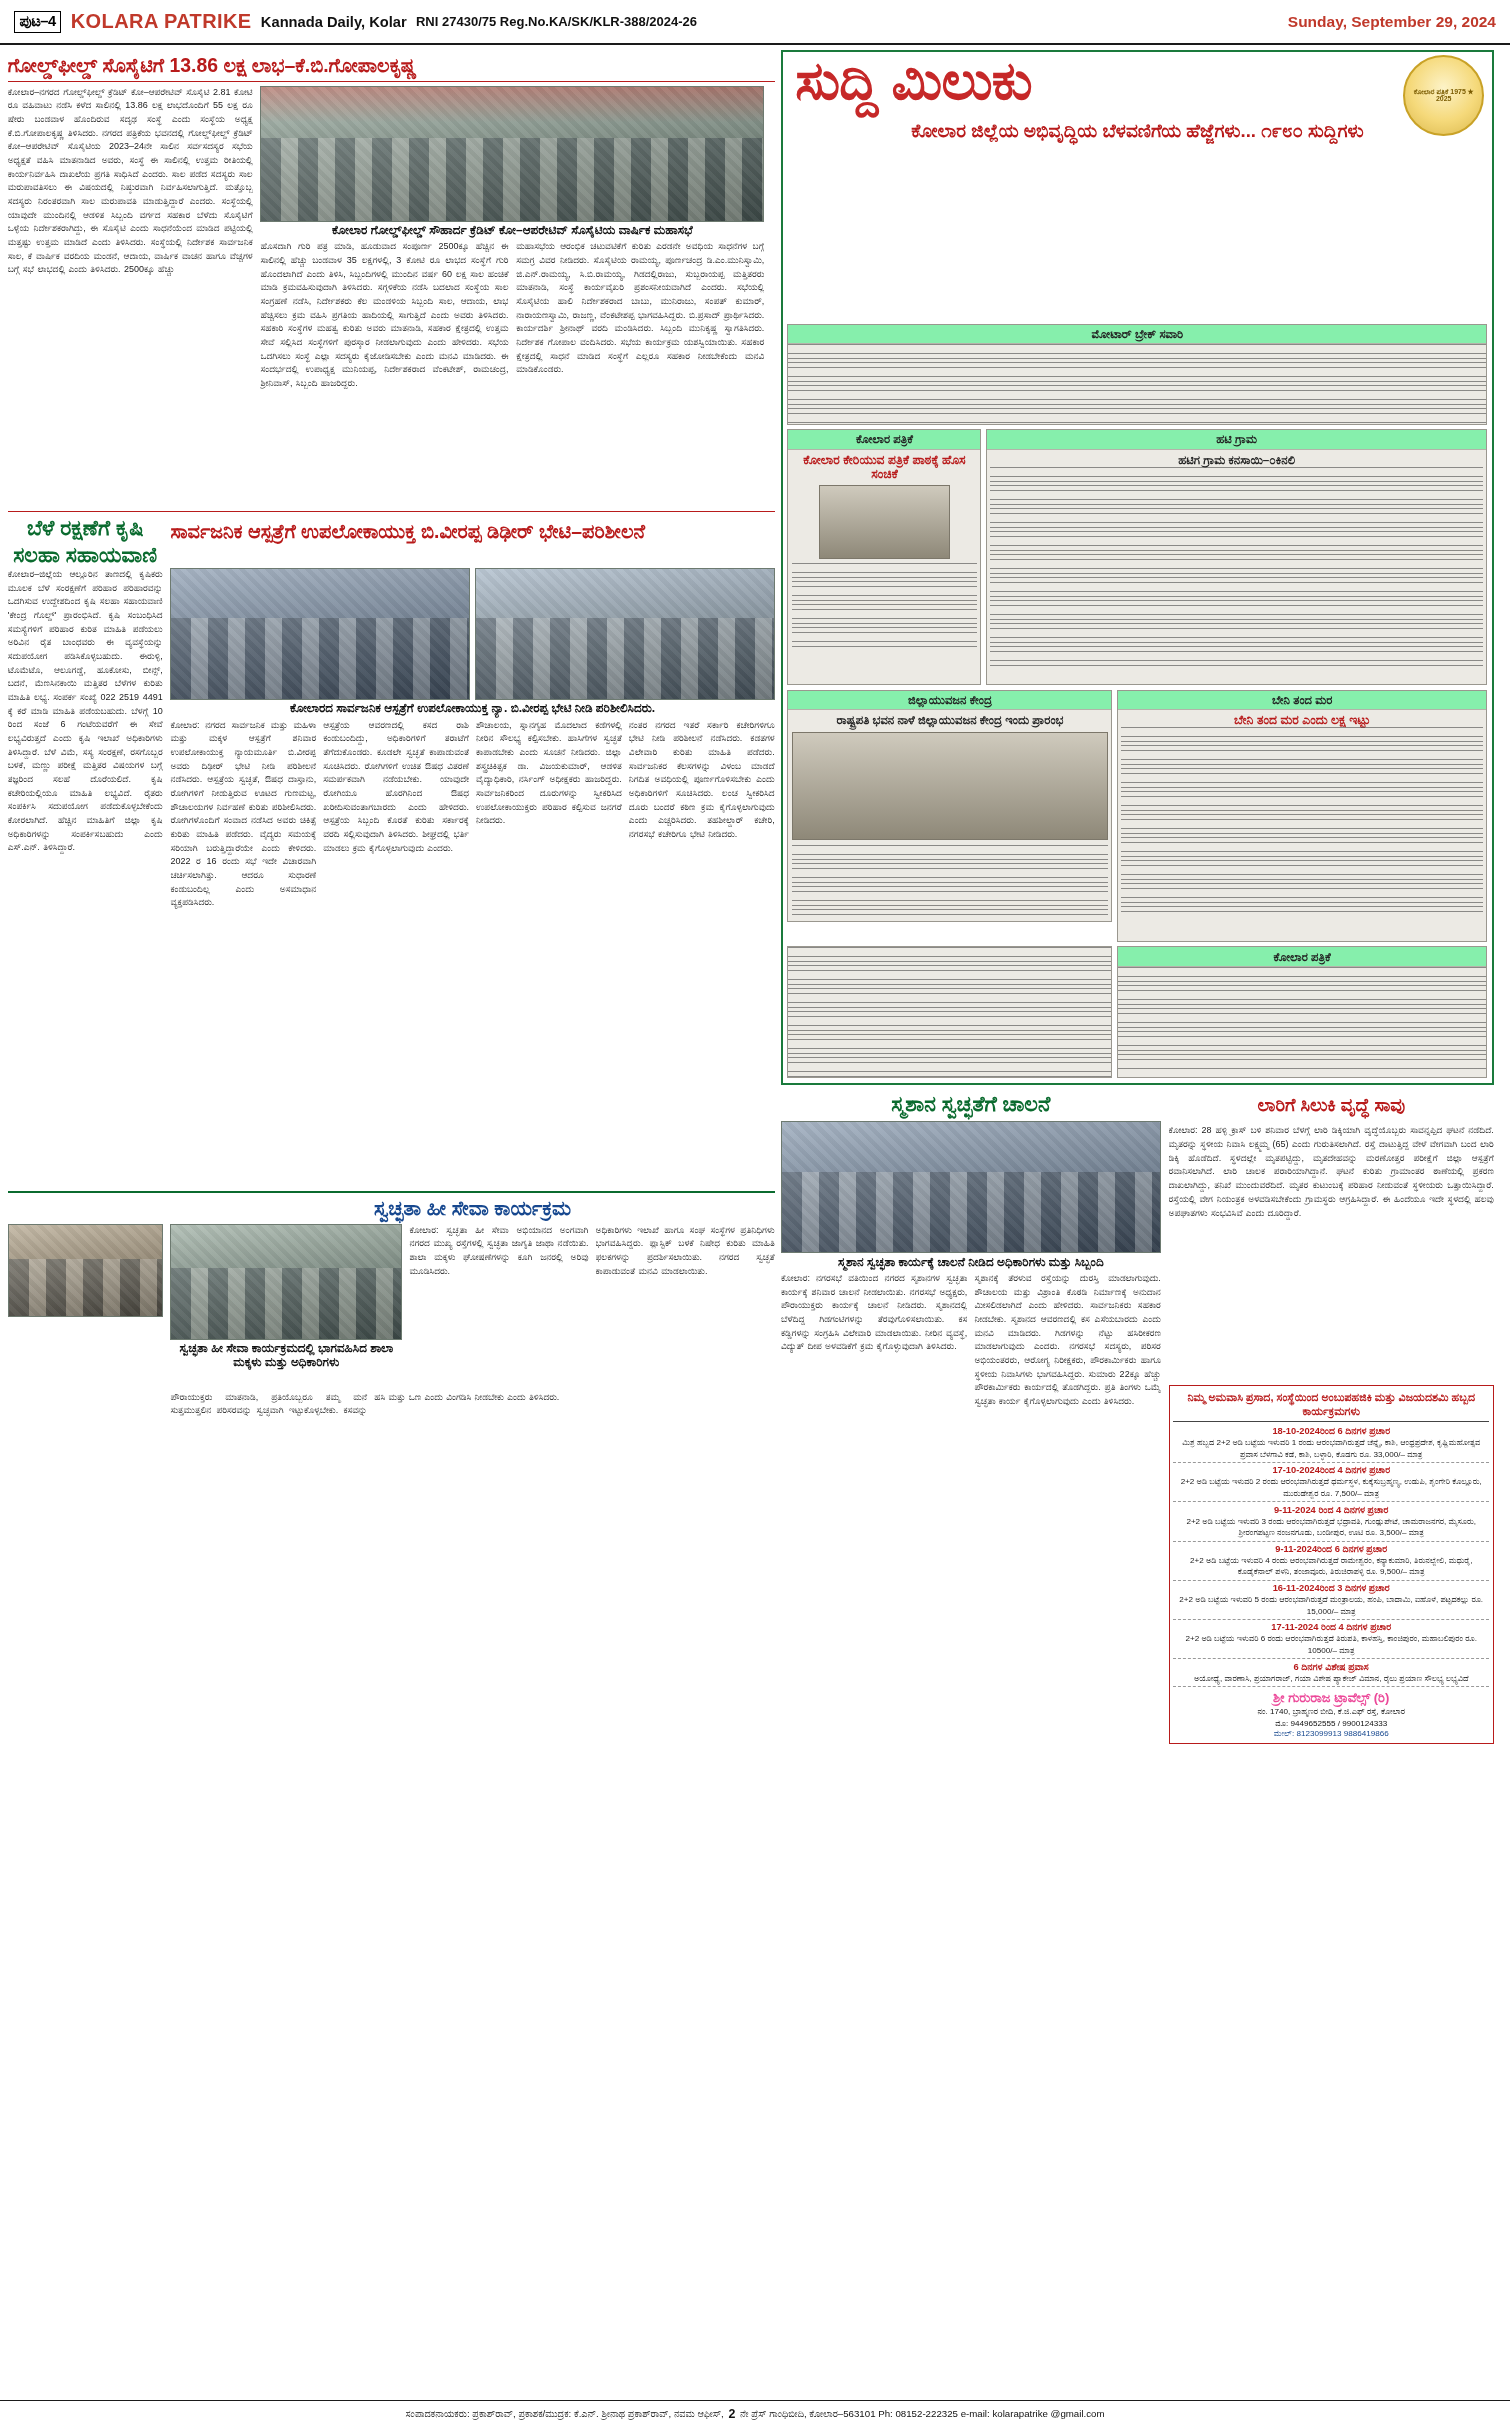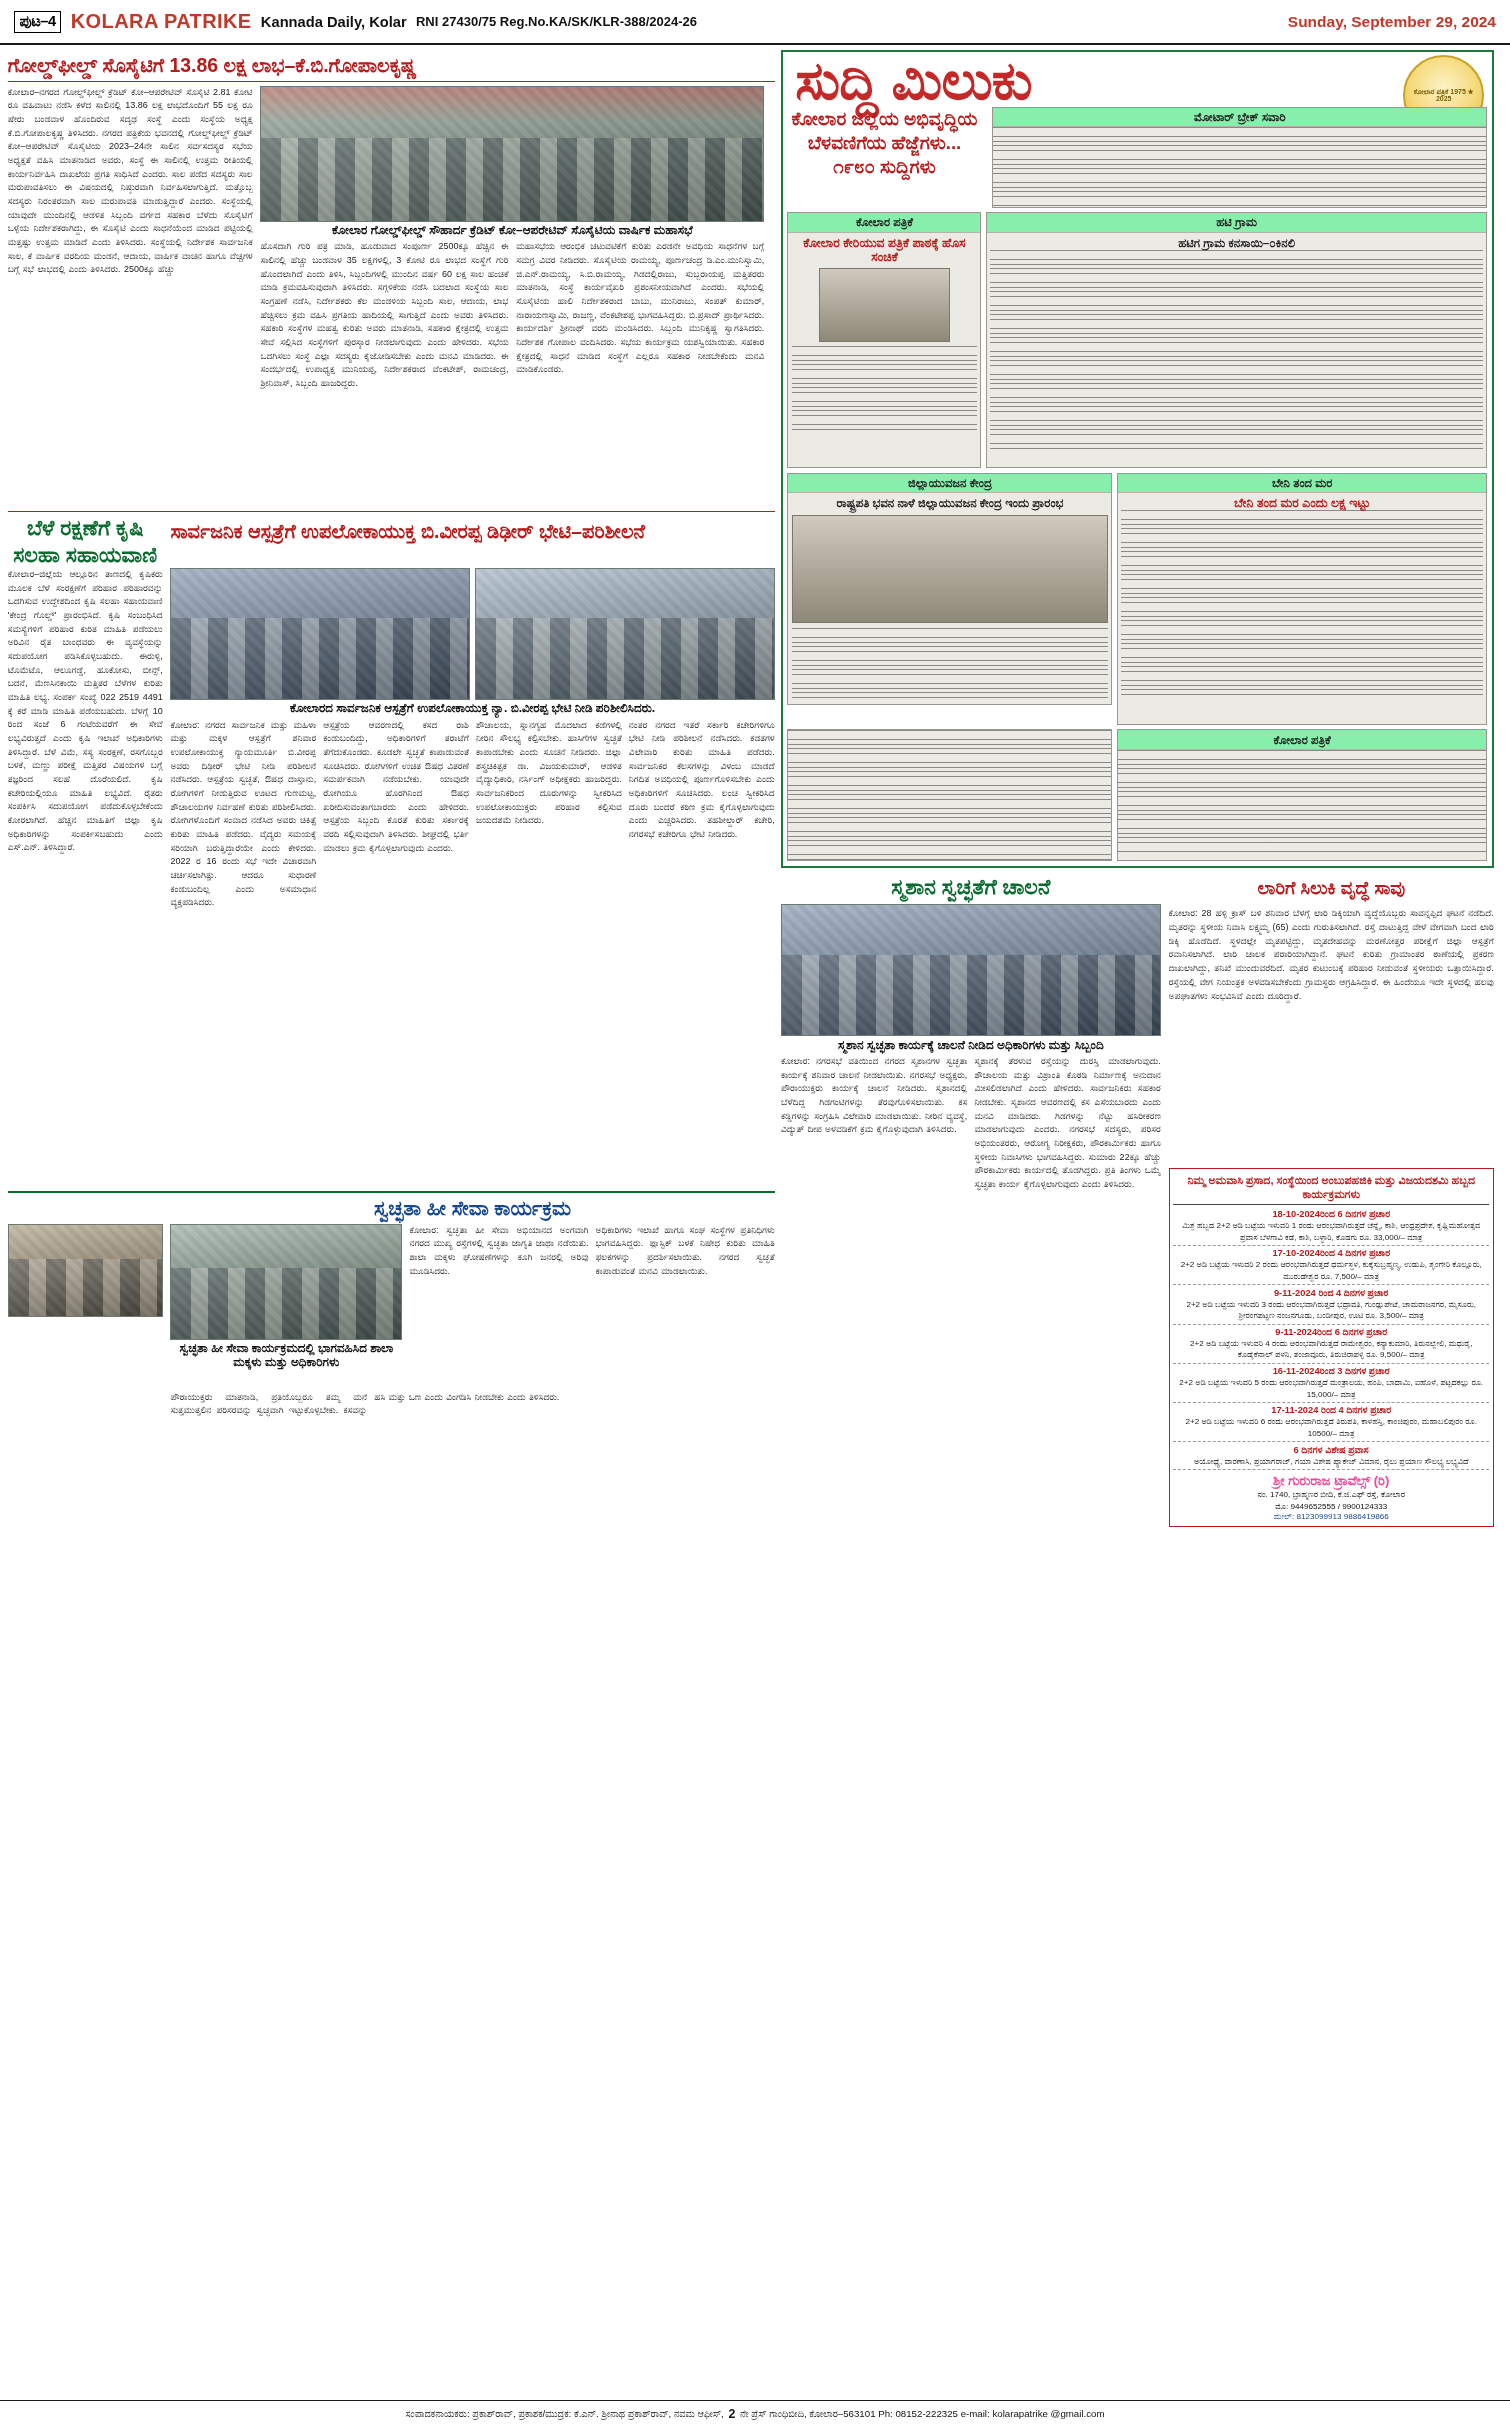--- a/index.html
+++ b/index.html
@@ -342,21 +342,21 @@
 
 ರೋಗಿಗಳಿಗೆ ಉಚಿತ ಔಷಧ ವಿತರಣೆ ಸಮರ್ಪಕವಾಗಿ ನಡೆಯಬೇಕು. ಯಾವುದೇ ರೋಗಿಯೂ ಹೊರಗಿನಿಂದ ಔಷಧ ಖರೀದಿಸುವಂತಾಗಬಾರದು ಎಂದು ಹೇಳಿದರು.
 
 ಆಸ್ಪತ್ರೆಯ ಸಿಬ್ಬಂದಿ ಕೊರತೆ ಕುರಿತು ಸರ್ಕಾರಕ್ಕೆ ವರದಿ ಸಲ್ಲಿಸುವುದಾಗಿ ತಿಳಿಸಿದರು. ಶೀಘ್ರದಲ್ಲಿ ಭರ್ತಿ ಮಾಡಲು ಕ್ರಮ ಕೈಗೊಳ್ಳಲಾಗುವುದು ಎಂದರು.</div>
               </div>
             <div class="col">
                 <div class="kn" style="height:434px;">ಶೌಚಾಲಯ, ಸ್ನಾನಗೃಹ ಮೊದಲಾದ ಕಡೆಗಳಲ್ಲಿ ನೀರಿನ ಸೌಲಭ್ಯ ಕಲ್ಪಿಸಬೇಕು. ಹಾಸಿಗೆಗಳ ಸ್ವಚ್ಛತೆ ಕಾಪಾಡಬೇಕು ಎಂದು ಸೂಚನೆ ನೀಡಿದರು.
 
 ಜಿಲ್ಲಾ ಶಸ್ತ್ರಚಿಕಿತ್ಸಕ ಡಾ. ವಿಜಯಕುಮಾರ್, ಆಡಳಿತ ವೈದ್ಯಾಧಿಕಾರಿ, ನರ್ಸಿಂಗ್ ಅಧೀಕ್ಷಕರು ಹಾಜರಿದ್ದರು.
 
-ಸಾರ್ವಜನಿಕರಿಂದ ದೂರುಗಳನ್ನು ಸ್ವೀಕರಿಸಿದ ಉಪಲೋಕಾಯುಕ್ತರು ಪರಿಹಾರ ಕಲ್ಪಿಸುವ ಜಯದಶಮೆ ನೀಡಿದರು.</div>
+ಸಾರ್ವಜನಿಕರಿಂದ ದೂರುಗಳನ್ನು ಸ್ವೀಕರಿಸಿದ ಉಪಲೋಕಾಯುಕ್ತರು ಪರಿಹಾರ ಕಲ್ಪಿಸುವ ಜನಗರೆ ನೀಡಿದರು.</div>
               </div>
             <div class="col">
                 <div class="kn" style="height:434px;">ನಂತರ ನಗರದ ಇತರೆ ಸರ್ಕಾರಿ ಕಚೇರಿಗಳಿಗೂ ಭೇಟಿ ನೀಡಿ ಪರಿಶೀಲನೆ ನಡೆಸಿದರು. ಕಡತಗಳ ವಿಲೇವಾರಿ ಕುರಿತು ಮಾಹಿತಿ ಪಡೆದರು.
 
 ಸಾರ್ವಜನಿಕರ ಕೆಲಸಗಳನ್ನು ವಿಳಂಬ ಮಾಡದೆ ನಿಗದಿತ ಅವಧಿಯಲ್ಲಿ ಪೂರ್ಣಗೊಳಿಸಬೇಕು ಎಂದು ಅಧಿಕಾರಿಗಳಿಗೆ ಸೂಚಿಸಿದರು.
 
 ಲಂಚ ಸ್ವೀಕರಿಸಿದ ದೂರು ಬಂದರೆ ಕಠಿಣ ಕ್ರಮ ಕೈಗೊಳ್ಳಲಾಗುವುದು ಎಂದು ಎಚ್ಚರಿಸಿದರು. ತಹಶೀಲ್ದಾರ್ ಕಚೇರಿ, ನಗರಸಭೆ ಕಚೇರಿಗೂ ಭೇಟಿ ನೀಡಿದರು.</div>
               </div>
           </div>
         </div>
@@ -398,21 +398,21 @@
       </div>
 
     </div>
 
     <div class="right-col">
 
       <div class="suddi-box">
         <div class="suddi-title">ಸುದ್ದಿ ಮಿಲುಕು</div>
         <div class="suddi-logo">ಕೋಲಾರ ಪತ್ರಿಕೆ 1975 ★ 2025</div>
 
-        <div style="display:flex; gap:11px; margin-top:0;">
+        <div style="display:flex; gap:11px; margin-top:12px;flex-direction:column;">
           <div style="flex:0 0 194px;">
             <div class="sub-red">ಕೋಲಾರ ಜಿಲ್ಲೆಯ ಅಭಿವೃದ್ಧಿಯ ಬೆಳವಣಿಗೆಯ ಹೆಜ್ಜೆಗಳು... ೧೯೮೦ ಸುದ್ದಿಗಳು</div>
           </div>
           <div style="flex:1;">
             <div class="clip" style="height:101px;">
               <div class="clip-head">ಮೋಟಾರ್ ಬ್ರೇಕ್ ಸವಾರಿ</div>
               <div class="clip-lines"></div>
             </div>
           </div>
         </div>

